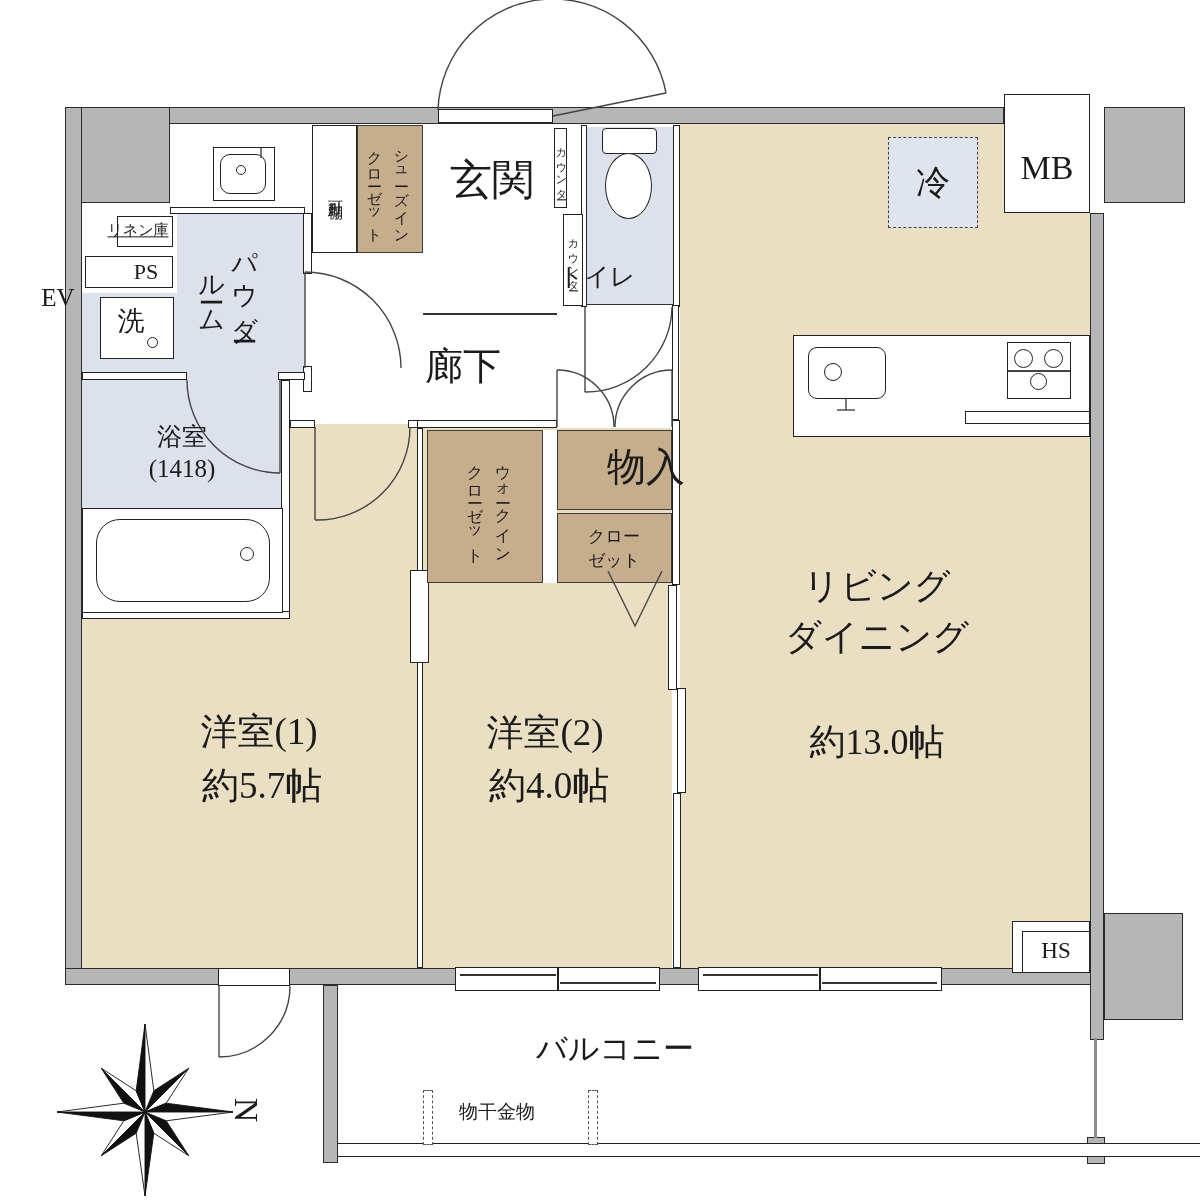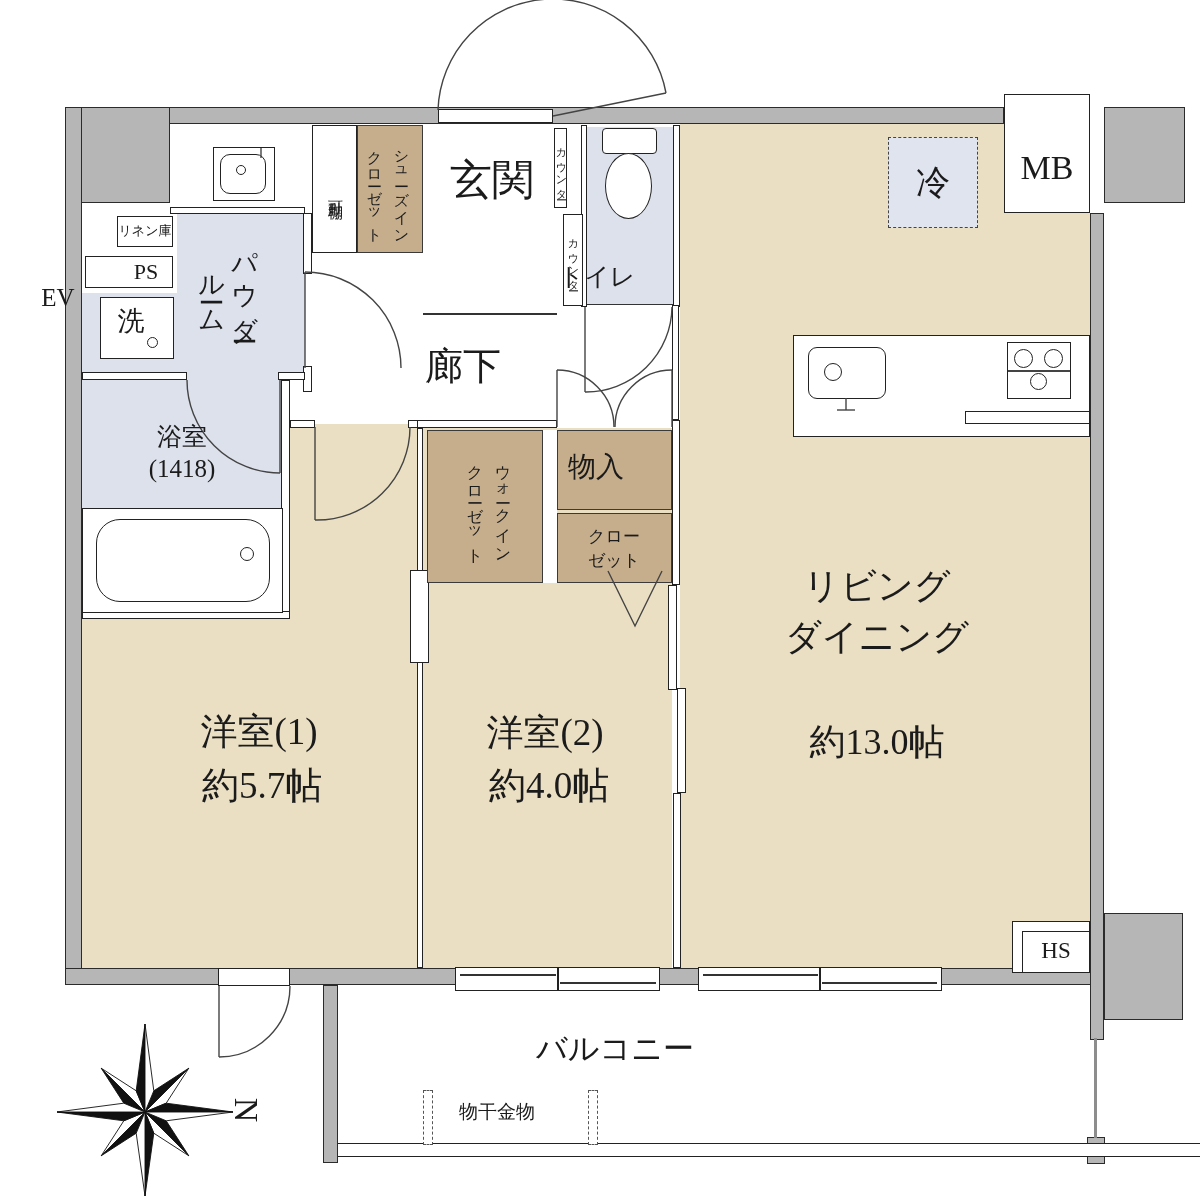--- a/index.html
+++ b/index.html
@@ -179,21 +179,21 @@
       <polygon points="145,1196 145,1112 136.2,1133.2" fill="#fff"></polygon>
       <polygon points="57,1112 145,1112 123.8,1120.8" fill="#111"></polygon>
       <polygon points="57,1112 145,1112 123.8,1103.2" fill="#fff"></polygon>
     </g>
   </svg>
 
   <div class="lbl" style="left:26px;top:298px;font-size:25px;margin-left:32px;">EV</div>
   <div class="lbl" style="left:1047px;top:168px;font-size:34px;">MB</div>
   <div class="lbl" style="left:1056px;top:951px;font-size:23px;">HS</div>
   <div class="lbl" style="left:146px;top:272px;font-size:22px;">PS</div>
-  <div class="lbl" style="left:145px;top:231px;font-size:13px;">リネン庫</div>
+  <div class="lbl" style="left:138px;top:231px;font-size:15px;text-decoration:underline;">リネン庫</div>
   <div class="lbl" style="left:131px;top:322px;font-size:27px;">洗</div>
 
   <div class="vlbl" style="left:244px;top:282px;font-size:26px;">パウダー</div>
   <div class="vlbl" style="left:211px;top:290px;font-size:26px;">ルーム</div>
 
   <div class="lbl" style="left:182px;top:437px;font-size:25px;">浴室</div>
   <div class="lbl" style="left:182px;top:469px;font-size:25px;">(1418)</div>
 
   <div class="vlbl" style="left:335px;top:192px;font-size:15px;">可動棚</div>
   <div class="vlbl" style="left:401px;top:189px;font-size:15px;">シューズイン</div>
@@ -204,21 +204,21 @@
   <div class="vlbl" style="left:561px;top:168px;font-size:11px;letter-spacing:1px;">カウンター</div>
   <div class="vlbl" style="left:573px;top:259px;font-size:11px;letter-spacing:1px;">カウンター</div>
 
   <div class="lbl" style="left:597px;top:277px;font-size:25px;">トイレ</div>
   <div class="lbl" style="left:463px;top:367px;font-size:38px;">廊下</div>
   <div class="lbl" style="left:933px;top:183px;font-size:34px;">冷</div>
 
   <div class="vlbl" style="left:503px;top:506px;font-size:16px;">ウォークイン</div>
   <div class="vlbl" style="left:475px;top:506px;font-size:16px;">クローゼット</div>
 
-  <div class="lbl" style="left:596px;top:467px;font-size:28px;">物入</div>
+  <div class="lbl" style="left:646px;top:467px;font-size:39px;">物入</div>
   <div class="lbl" style="left:614px;top:537px;font-size:17px;">クロー</div>
   <div class="lbl" style="left:614px;top:561px;font-size:17px;">ゼット</div>
 
   <div class="lbl" style="left:259px;top:732px;font-size:37px;">洋室(1)</div>
   <div class="lbl" style="left:262px;top:786px;font-size:37px;">約5.7帖</div>
   <div class="lbl" style="left:545px;top:733px;font-size:37px;">洋室(2)</div>
   <div class="lbl" style="left:549px;top:786px;font-size:37px;">約4.0帖</div>
 
   <div class="lbl" style="left:877px;top:587px;font-size:36px;">リビング</div>
   <div class="lbl" style="left:877px;top:638px;font-size:36px;">ダイニング</div>

